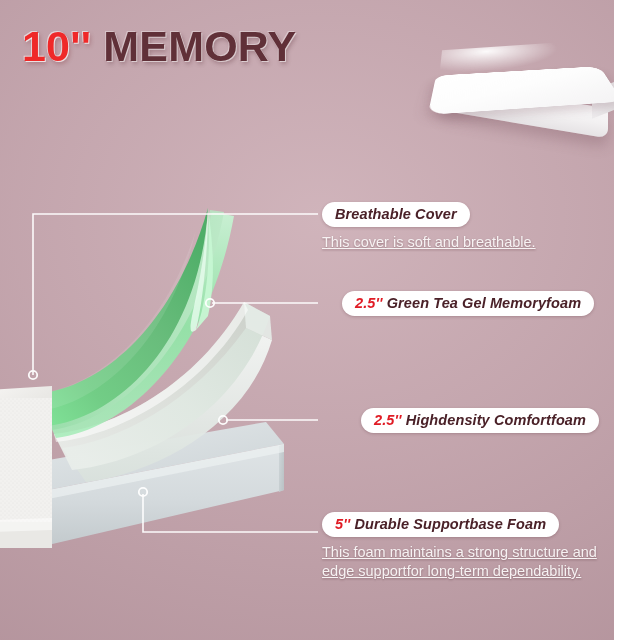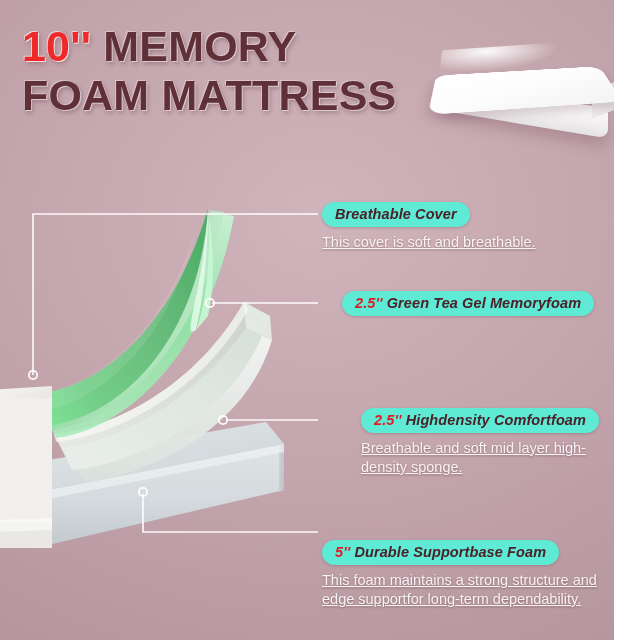--- a/index.html
+++ b/index.html
@@ -118,21 +118,21 @@
     height: 360px;
   }
   .cutaway svg { display: block; }
 
   
   .label-group {
     position: absolute;
   }
   .pill {
     display: inline-block;
-    background: #5eead4;
+    background: #ffffff;
     border-radius: 13px;
     padding: 4px 13px 5px 13px;
     font-size: 14.5px;
     font-weight: bold;
     font-style: italic;
     color: #4a2128;
     letter-spacing: 0.1px;
     white-space: nowrap;
     box-shadow: 0 1px 3px rgba(80,40,48,0.25);
   }
@@ -160,21 +160,20 @@
 </style>
 </head>
 <body>
 
 <div id="infographic">
 
   <div class="bg-vignette"></div>
 
   <div class="title-block">
     <div class="title-line"><span class="title-measure">10''</span><span> MEMORY</span></div>
-    <div class="title-line">FOAM MATTRESS</div>
   </div>
 
   <div class="product-photo">
     <div class="pp-front"></div>
     <div class="pp-side"></div>
     <div class="pp-top"></div>
     <div class="pp-gloss"></div>
   </div>
 
   <div class="cutaway">
@@ -287,21 +286,20 @@
     <div class="pill"><span class="measure"></span><span>Breathable Cover</span></div>
     <div class="desc">This cover is soft and breathable.</div>
   </div>
 
   <div class="label-group" style="left:342px; top:291px;">
     <div class="pill"><span class="measure">2.5''</span>&nbsp;<span>Green Tea Gel Memoryfoam</span></div>
   </div>
 
   <div class="label-group" style="left:322px; top:408px;margin-left:39px;">
     <div class="pill"><span class="measure">2.5''</span>&nbsp;<span>Highdensity Comfortfoam</span></div>
-    <div class="desc">Breathable and soft mid layer high-density sponge.</div>
-  </div>
-
-  <div class="label-group" style="left:322px; top:540px;">
+  </div>
+
+  <div class="label-group" style="left:322px; top:512px;">
     <div class="pill"><span class="measure">5''</span>&nbsp;<span>Durable Supportbase Foam</span></div>
     <div class="desc">This foam maintains a strong structure and edge supportfor long-term dependability.</div>
   </div>
 
 </div>
 
 </body></html>

